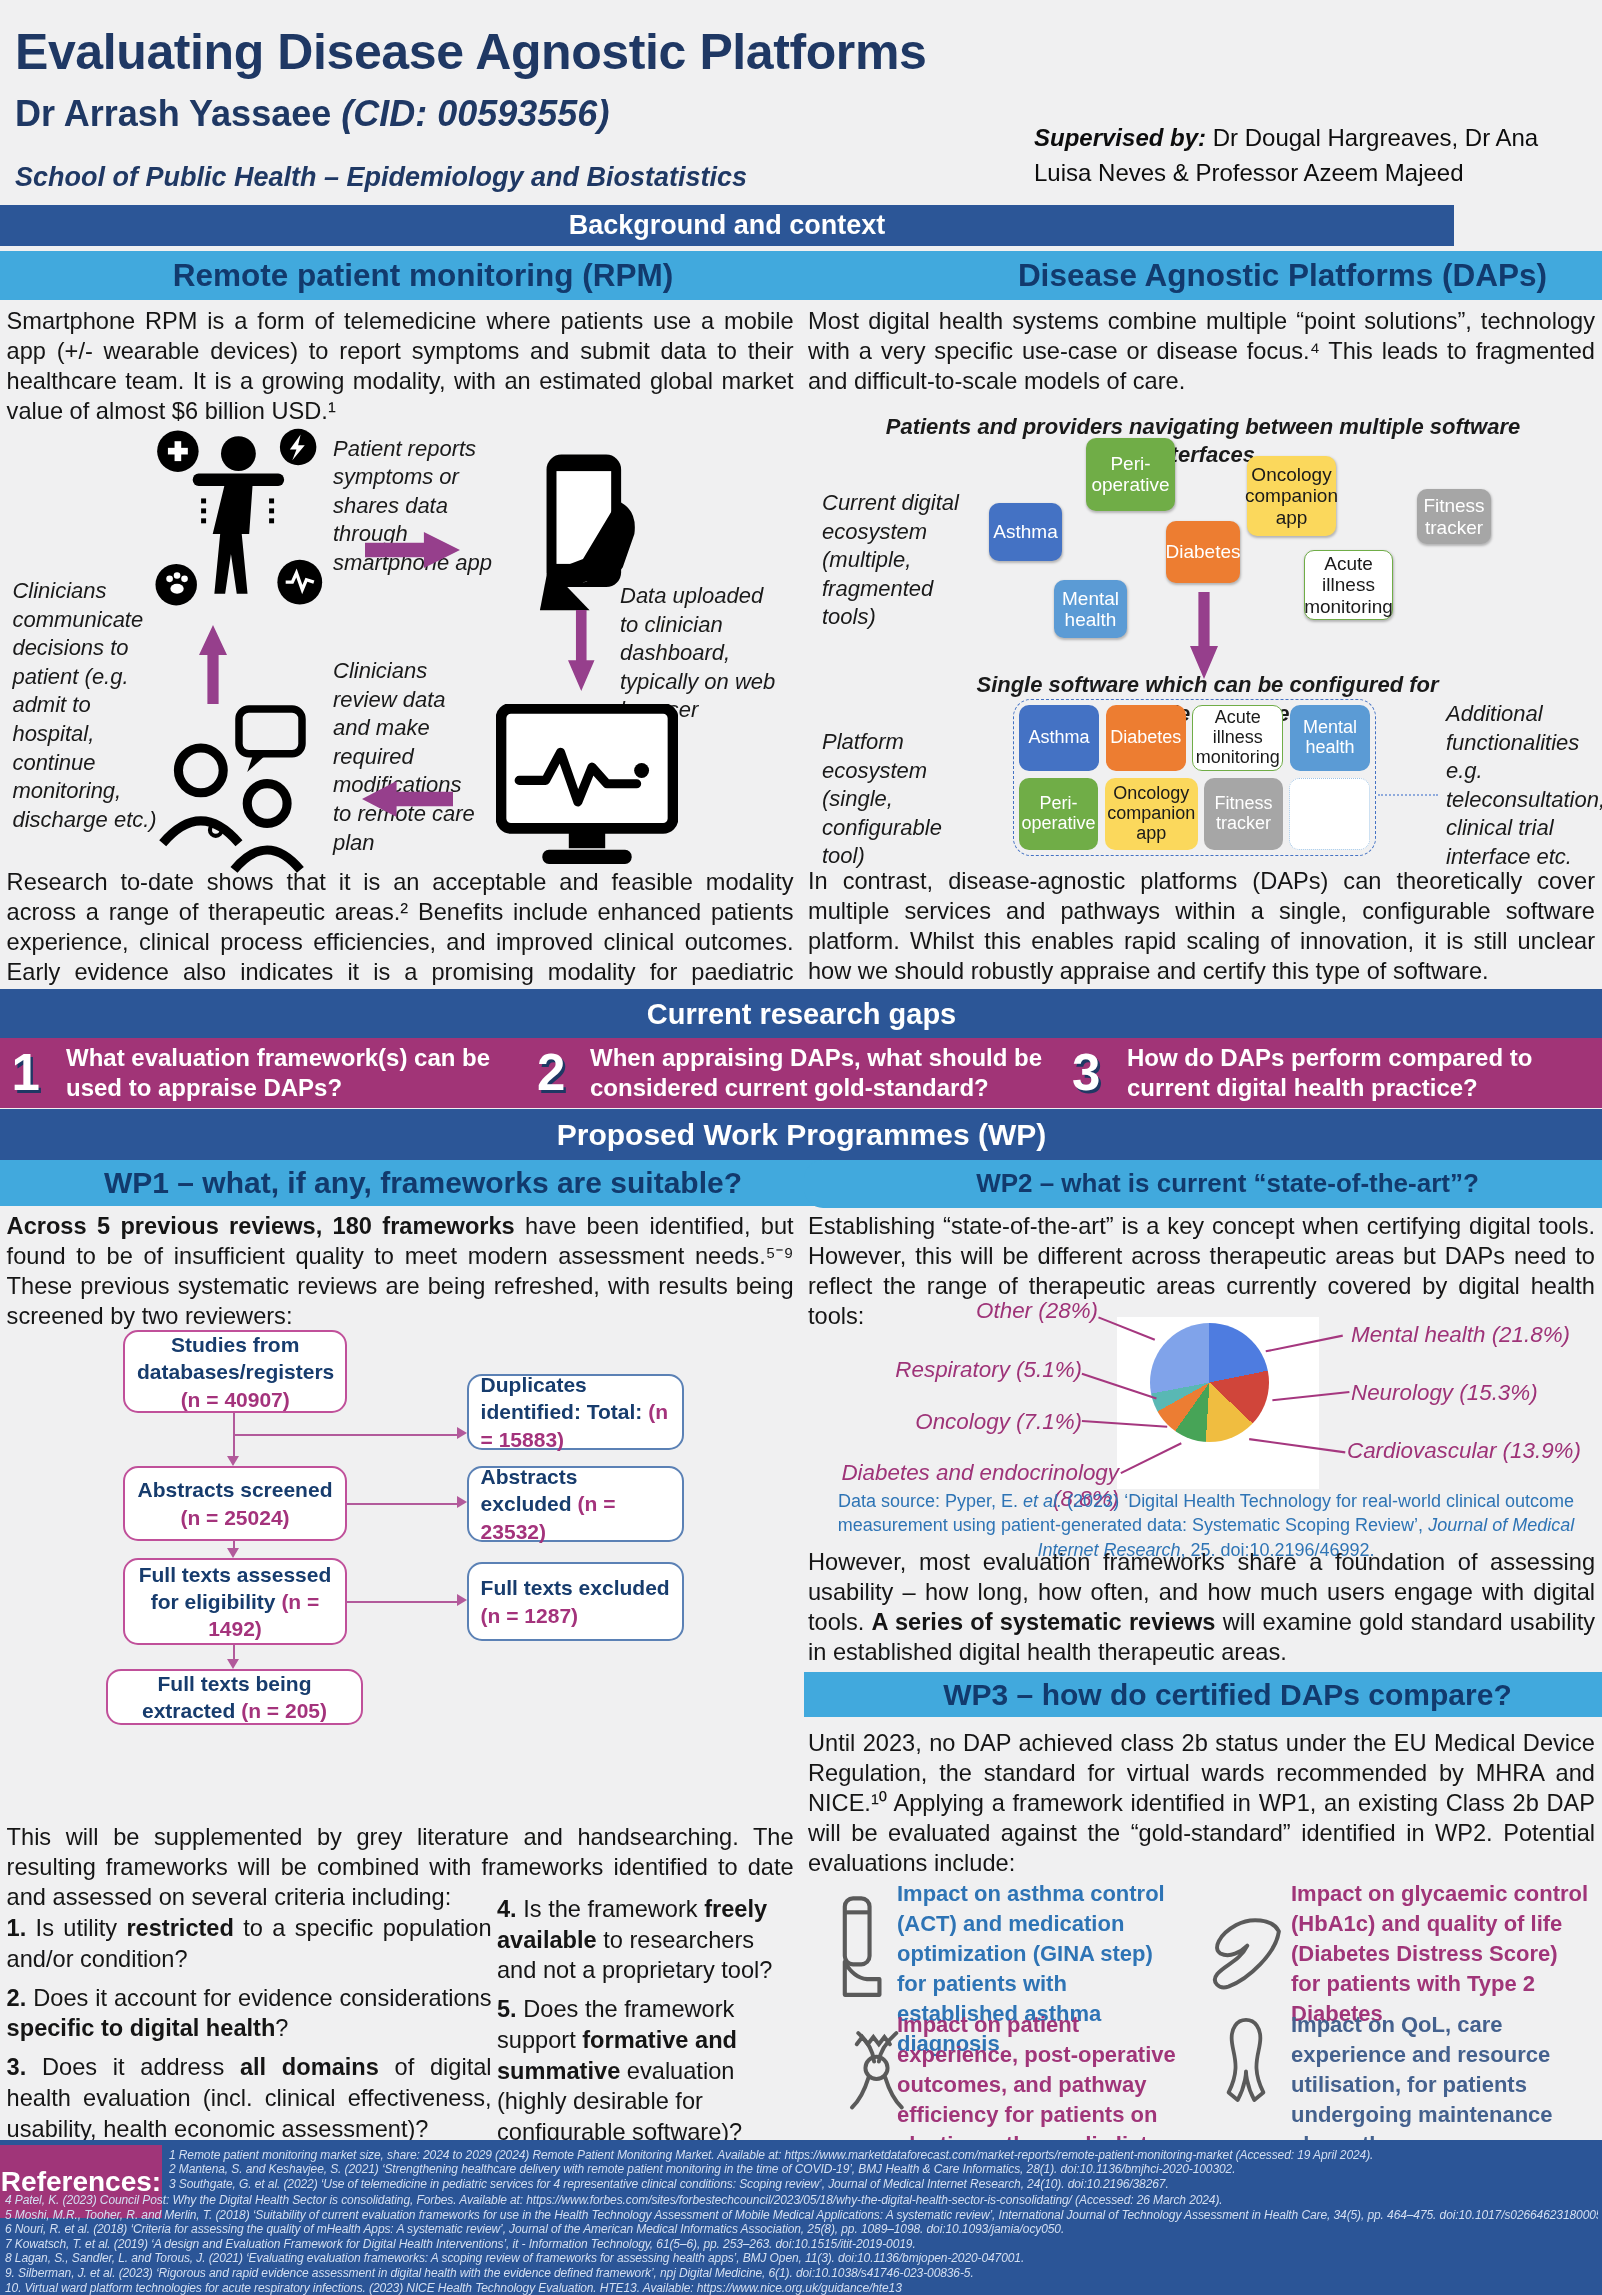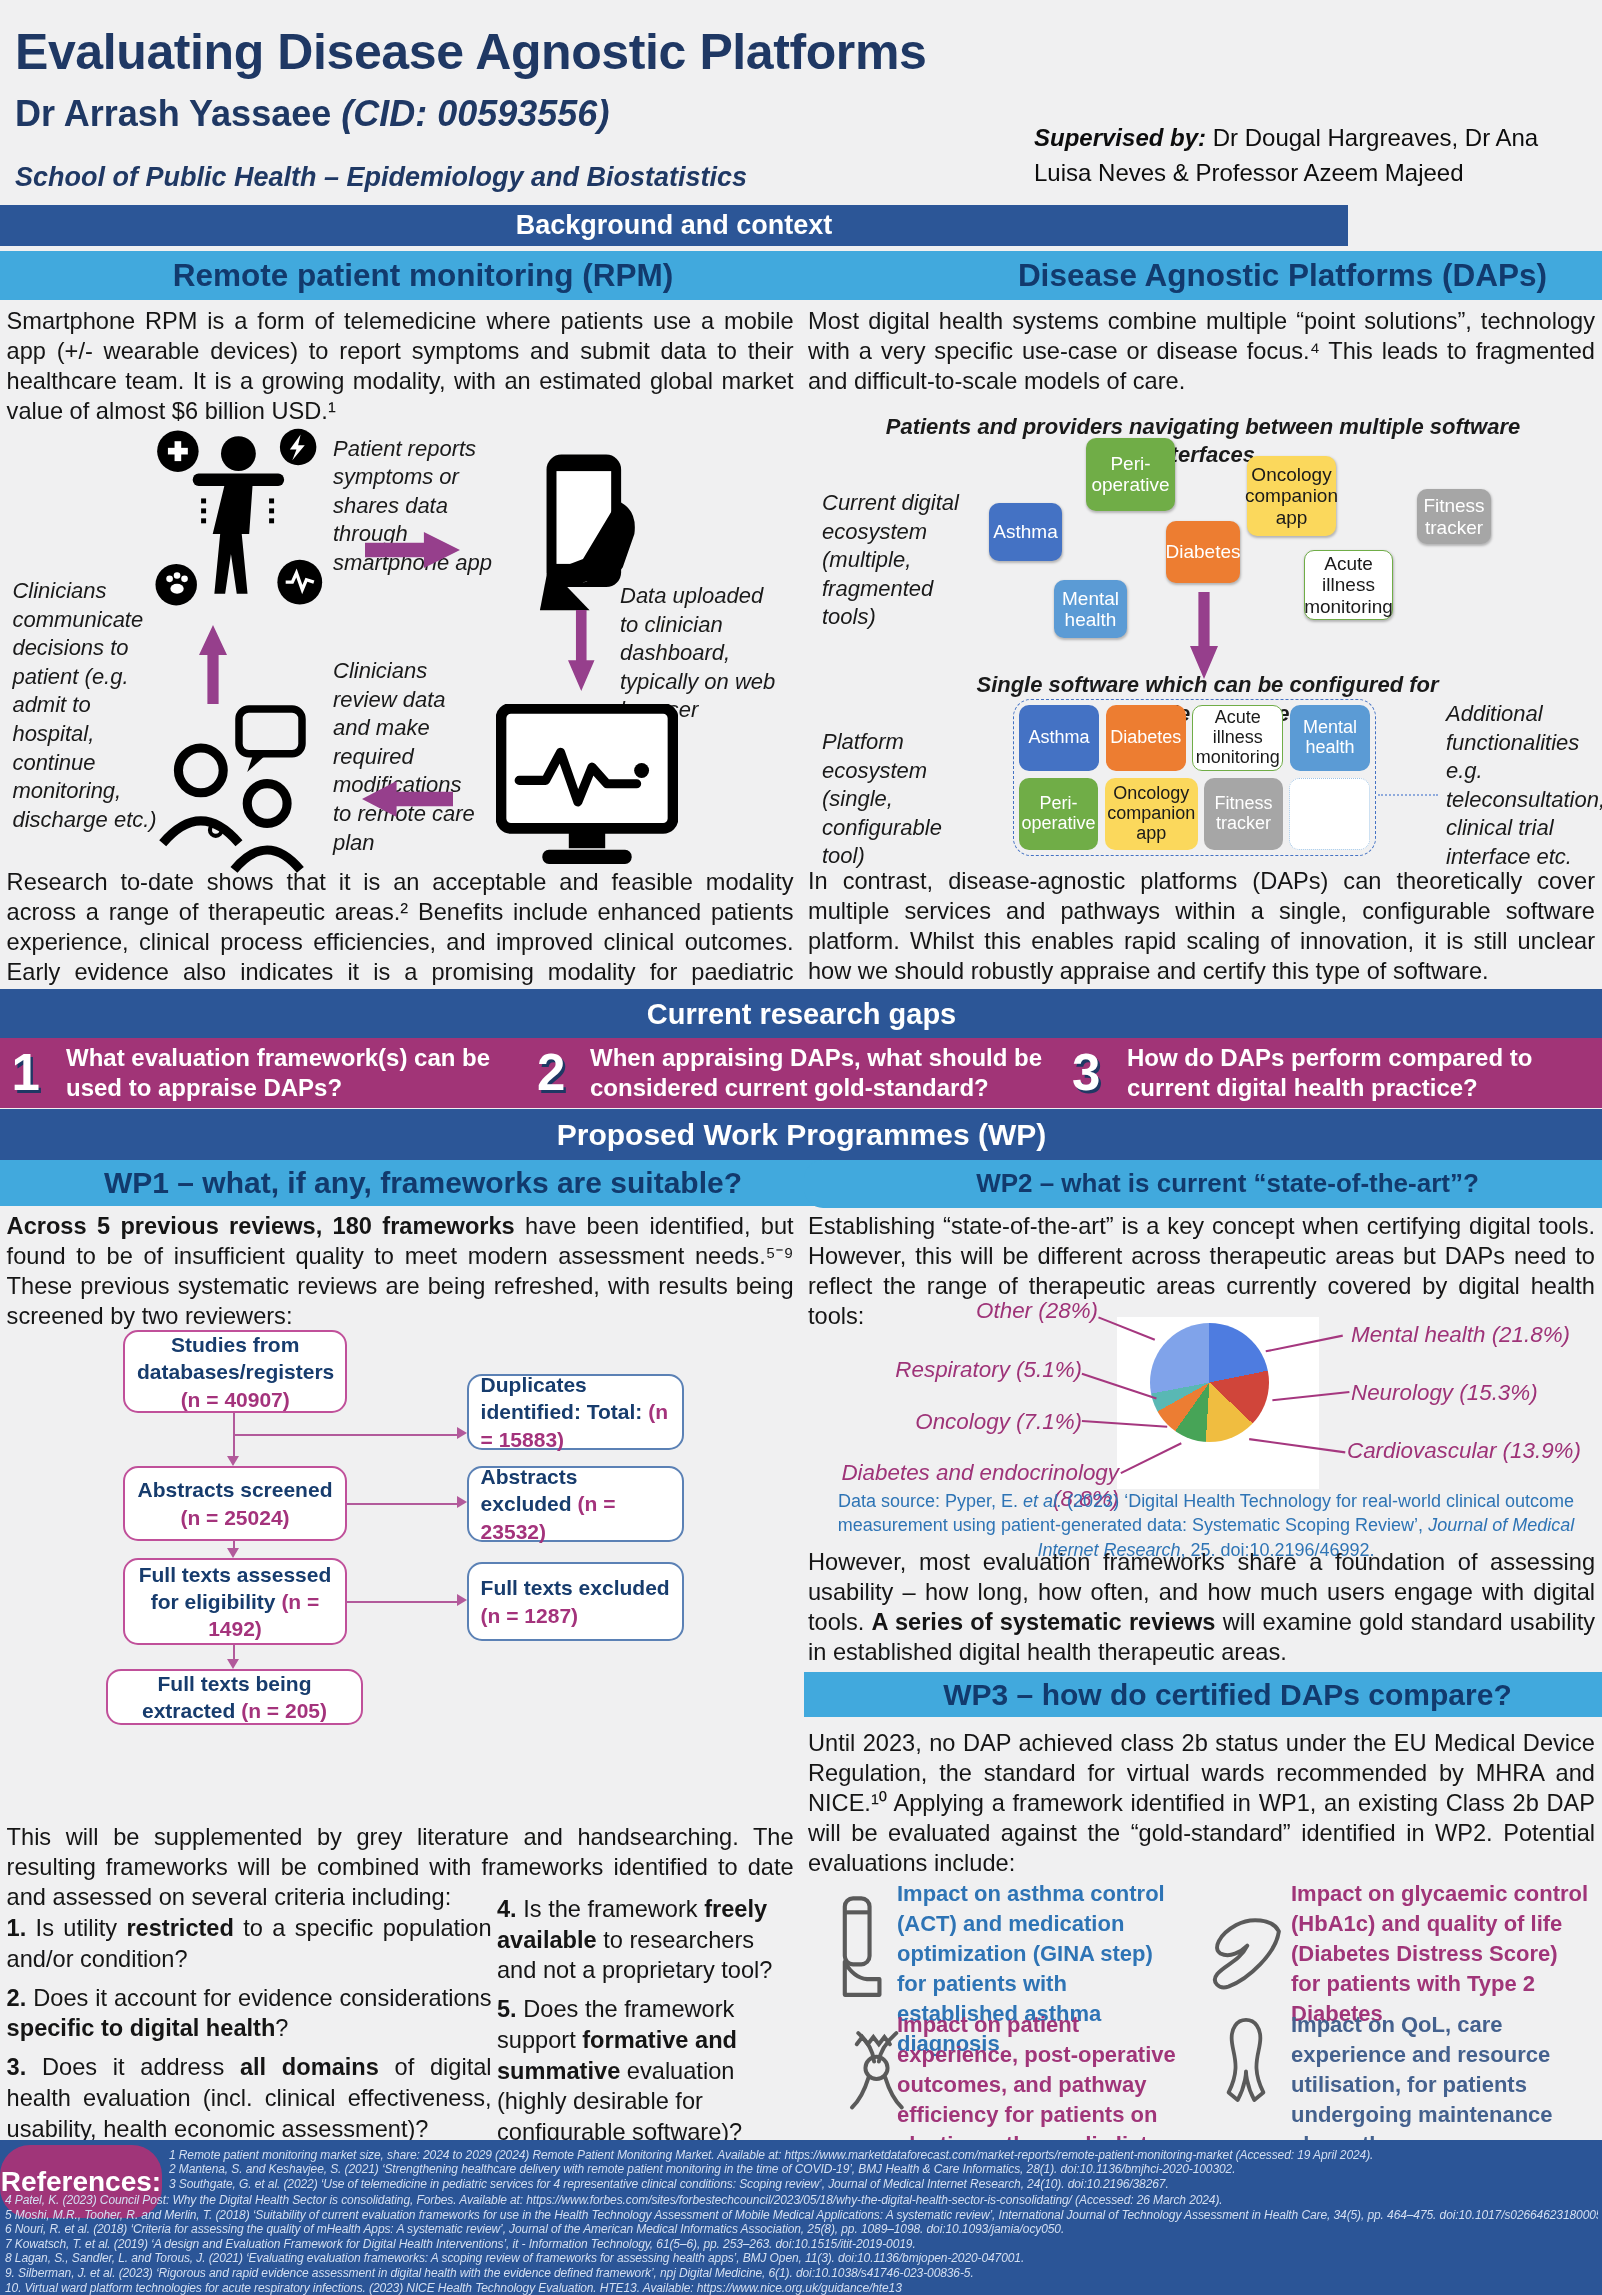--- a/index.html
+++ b/index.html
@@ -59,21 +59,21 @@
 
   <div class="abs title navy" style="left:15px;top:23px;width:994px;">Evaluating Disease Agnostic Platforms</div>
   <div class="abs author navy" style="left:15px;top:93px;width:829px;">
     <span>Dr Arrash Yassaee </span><span style="font-style:italic">(CID: 00593556)</span>
   </div>
   <div class="abs school navy" style="left:15px;top:162px;width:829px;">School of Public Health – Epidemiology and Biostatistics</div>
   <div class="abs supervised" style="left:1034px;top:121px;width:564px;">
     <b>Supervised by:</b><span> Dr Dougal Hargreaves, Dr Ana Luisa Neves &amp; Professor Azeem Majeed</span>
   </div>
 
-  <div class="abs bar-dark" style="left:0;top:205px;width:1348px;height:41px;font-size:27px;line-height:41px;">Background and context</div>
+  <div class="abs bar-dark" style="left:0;top:205px;width:1454px;height:41px;font-size:27px;line-height:41px;">Background and context</div>
 
   <div class="abs bar-light" style="left:0;top:251px;width:798px;height:49px;font-size:31.5px;line-height:49px;">Remote patient monitoring (RPM)</div>
   <div class="abs bar-light" style="left:804px;top:251px;width:909px;height:49px;font-size:31.5px;line-height:49px;">Disease Agnostic Platforms (DAPs)</div>
 
   <div class="abs body-text" style="left:6.6px;top:307px;width:787px;">Smartphone RPM is a form of telemedicine where patients use a mobile app (+/- wearable devices) to report symptoms and submit data to their healthcare team. It is a growing modality, with an estimated global market value of almost $6 billion USD.¹</div>
 
   <div class="abs" style="left:0;top:418px;width:798px;height:452px;">
 
     <div class="abs" style="left:153px;top:4.1px;">
       <svg width="170" height="191" viewBox="0 0 205 230">
@@ -304,21 +304,21 @@
   <div class="abs eval-text" style="left:897px;top:2010px;width:282px;color:#a03579;">Impact on patient experience, post-operative outcomes, and pathway efficiency for patients on elective orthopaedic lists</div>
 
   <div class="abs" style="left:1212px;top:2014px;">
     <svg width="68" height="101" viewBox="0 0 90 130" fill="none" stroke="#5a5a5a" stroke-width="5" stroke-linejoin="round">
       <path d="M45,6 C32,6 26,18 26,30 C26,50 40,66 22,102 L34,112 C45,92 45,74 45,74 C45,74 45,92 56,112 L68,102 C50,66 64,50 64,30 C64,18 58,6 45,6 Z"></path>
     </svg>
   </div>
   <div class="abs eval-text" style="left:1291px;top:2010px;width:298px;color:#44618e;">Impact on QoL, care experience and resource utilisation, for patients undergoing maintenance chemotherapy</div>
 
   <div class="abs" style="left:0;top:2140px;width:1603px;height:156px;background:#2b5597;">
-    <div class="abs" style="left:0;top:5px;width:162px;height:73px;background:#a03579;color:#fff;font-weight:bold;font-size:28px;display:flex;align-items:center;justify-content:center;border-radius:30px;">References:</div>
+    <div class="abs" style="left:0;top:5px;width:162px;height:73px;background:#a03579;color:#fff;font-weight:bold;font-size:28px;display:flex;align-items:center;justify-content:center;">References:</div>
     <div class="abs" style="left:169px;top:7.5px;width:1429px;">
       <div class="refs">1 Remote patient monitoring market size, share: 2024 to 2029 (2024) Remote Patient Monitoring Market. Available at: https://www.marketdataforecast.com/market-reports/remote-patient-monitoring-market (Accessed: 19 April 2024).</div>
       <div class="refs">2 Mantena, S. and Keshavjee, S. (2021) ‘Strengthening healthcare delivery with remote patient monitoring in the time of COVID-19’, BMJ Health &amp; Care Informatics, 28(1). doi:10.1136/bmjhci-2020-100302.</div>
       <div class="refs">3 Southgate, G. et al. (2022) ‘Use of telemedicine in pediatric services for 4 representative clinical conditions: Scoping review’, Journal of Medical Internet Research, 24(10). doi:10.2196/38267.</div>
     </div>
     <div class="abs" style="left:5px;top:53px;width:1593px;">
       <div class="refs">4 Patel, K. (2023) Council Post: Why the Digital Health Sector is consolidating, Forbes. Available at: https://www.forbes.com/sites/forbestechcouncil/2023/05/18/why-the-digital-health-sector-is-consolidating/ (Accessed: 26 March 2024).</div>
       <div class="refs">5 Moshi, M.R., Tooher, R. and Merlin, T. (2018) ‘Suitability of current evaluation frameworks for use in the Health Technology Assessment of Mobile Medical Applications: A systematic review’, International Journal of Technology Assessment in Health Care, 34(5), pp. 464–475. doi:10.1017/s026646231800051x.</div>
       <div class="refs">6 Nouri, R. et al. (2018) ‘Criteria for assessing the quality of mHealth Apps: A systematic review’, Journal of the American Medical Informatics Association, 25(8), pp. 1089–1098. doi:10.1093/jamia/ocy050.</div>
       <div class="refs">7 Kowatsch, T. et al. (2019) ‘A design and Evaluation Framework for Digital Health Interventions’, it - Information Technology, 61(5–6), pp. 253–263. doi:10.1515/itit-2019-0019.</div>

